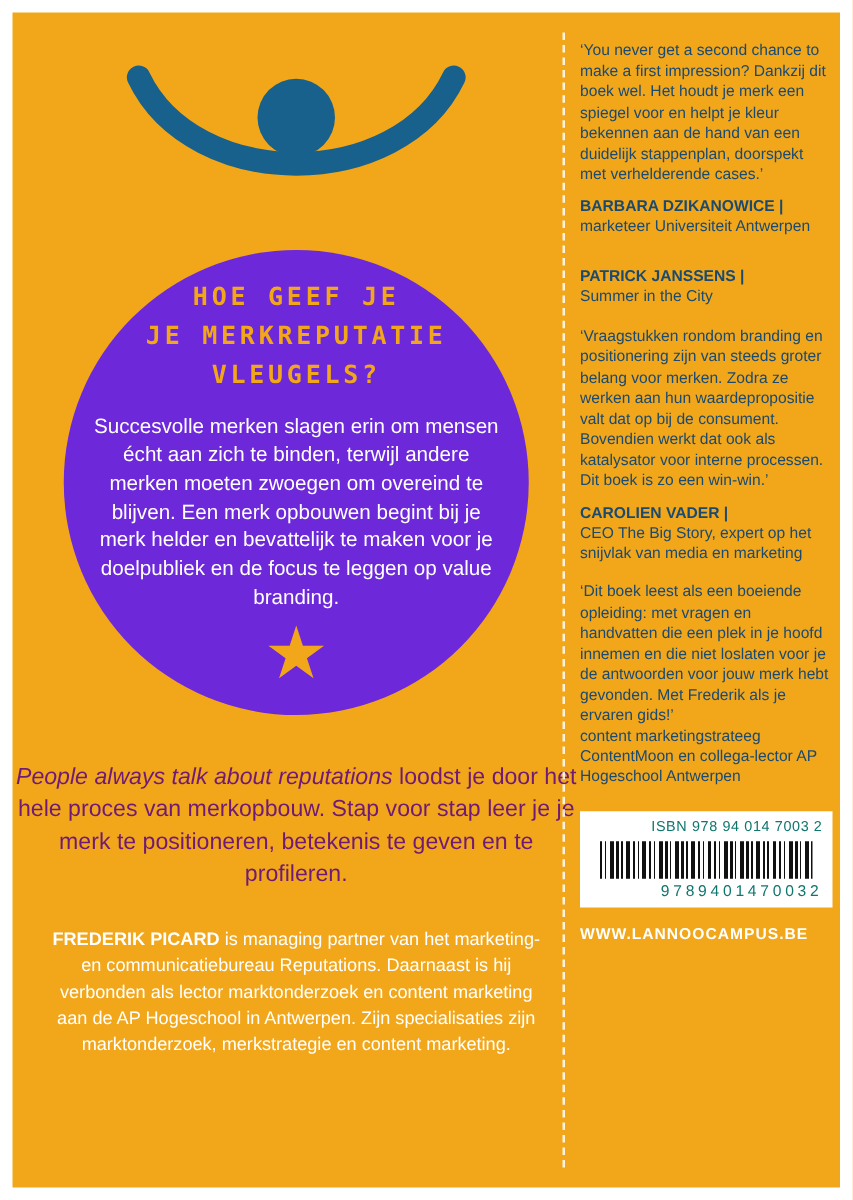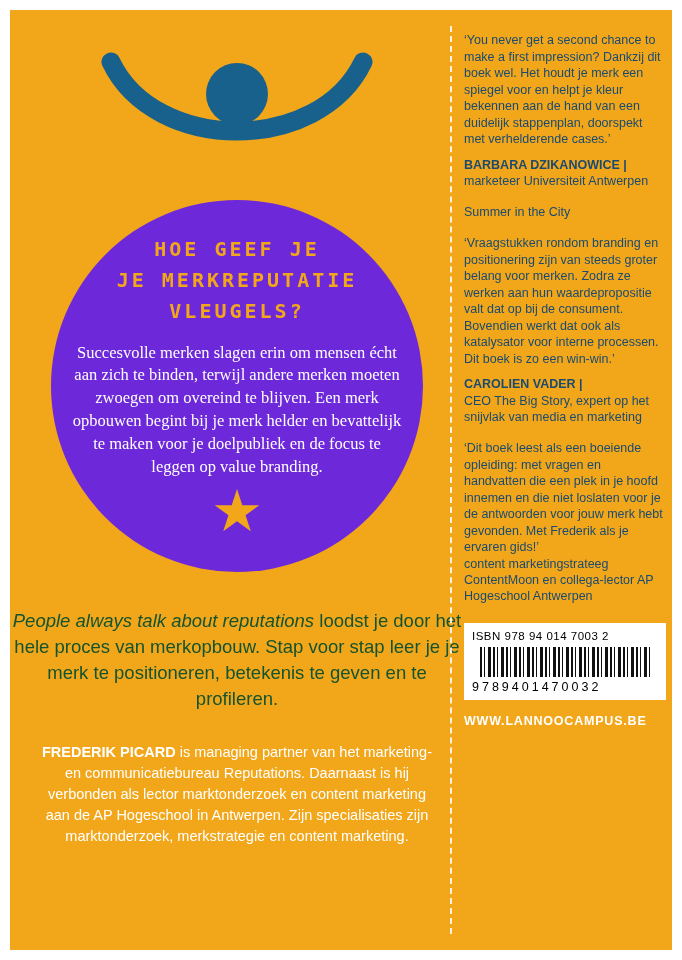--- a/index.html
+++ b/index.html
@@ -8,25 +8,25 @@
 
   
   .figure-icon{position:absolute;left:87px;top:38px;width:280px;height:108px;}
 
   
   .big-circle{position:absolute;left:41px;top:190px;width:372px;height:372px;border-radius:50%;
     background:#6d28d9;display:flex;flex-direction:column;align-items:center;justify-content:center;
     text-align:center;box-sizing:border-box;padding:0 18px;}
   .circle-heading{font-family:"DejaVu Sans Mono",monospace;font-weight:bold;color:#F2A71B;
     font-size:20px;letter-spacing:3px;line-height:1.55;margin-top:2px;}
-  .circle-body{color:#ffffff;font-size:16.5px;line-height:1.38;width:332px;margin-top:15px;font-family:Liberation Serif, serif;}
+  .circle-body{color:#ffffff;font-size:16.5px;line-height:1.38;width:332px;margin-top:15px;}
   .star{color:#F2A71B;font-size:58px;line-height:1;margin-top:4px;}
 
   
-  .tagline{position:absolute;left:0;top:598px;width:454px;text-align:center;color:#14532d;
+  .tagline{position:absolute;left:0;top:598px;width:454px;text-align:center;color:#701a75;
     font-size:18.5px;line-height:1.4;font-weight:500;}
   .tagline .it{font-style:italic;}
 
   
   .bio{position:absolute;left:27px;top:732px;width:400px;text-align:center;color:#ffffff;
     font-size:14.5px;line-height:1.45;}
   .bio .name{font-weight:bold;}
 
   
   .divider{position:absolute;left:440px;top:16px;height:908px;width:0;
@@ -35,21 +35,21 @@
   
   .right-col{position:absolute;left:454px;top:22px;width:202px;display:flex;flex-direction:column;
     color:#1A4A70;}
   .testimonial{margin-bottom:15px;}
   .quote{font-size:12.5px;line-height:1.32;font-weight:500;}
   .t-name{font-weight:bold;font-size:12.5px;margin-top:9px;line-height:1.3;}
   .t-role{font-size:12.5px;line-height:1.3;}
 
   
   .isbn-box{background:#ffffff;padding:7px 8px 6px;margin-top:4px;box-sizing:border-box;width:202px;
-    color:#000000;text-align:left;}
+    color:#0f766e;text-align:right;}
   .isbn-label{font-size:11.5px;letter-spacing:0.5px;}
   .barcode{height:30px;margin:5px 8px 3px;
     background:repeating-linear-gradient(90deg,#111 0 2px,#fff 2px 4px,#111 4px 5px,#fff 5px 8px,#111 8px 11px,#fff 11px 13px);}
   .isbn-digits{font-size:12.5px;letter-spacing:3px;}
 
   .website{margin-top:14px;color:#ffffff;font-weight:bold;font-size:12.5px;letter-spacing:0.8px;}
 </style>
 </head>
 <body>
 
@@ -85,20 +85,21 @@
 
     <div class="right-col">
 
       <div class="testimonial">
         <div class="quote">‘You never get a second chance to make a first impression? Dankzij dit boek wel. Het houdt je merk een spiegel voor en helpt je kleur bekennen aan de hand van een duidelijk stappenplan, doorspekt met verhelderende cases.’</div>
         <div class="t-name">BARBARA DZIKANOWICE |</div>
         <div class="t-role">marketeer Universiteit Antwerpen</div>
       </div>
 
       <div class="testimonial">
+        <div class="t-name">PATRICK JANSSENS |</div>
         <div class="t-role">Summer in the City</div>
       </div>
 
       <div class="testimonial">
         <div class="quote">‘Vraagstukken rondom branding en positionering zijn van steeds groter belang voor merken. Zodra ze werken aan hun waardepropositie valt dat op bij de consument. Bovendien werkt dat ook als katalysator voor interne processen. Dit boek is zo een win-win.’</div>
         <div class="t-name">CAROLIEN VADER |</div>
         <div class="t-role">CEO The Big Story, expert op het snijvlak van media en marketing</div>
       </div>
 
       <div class="testimonial">

